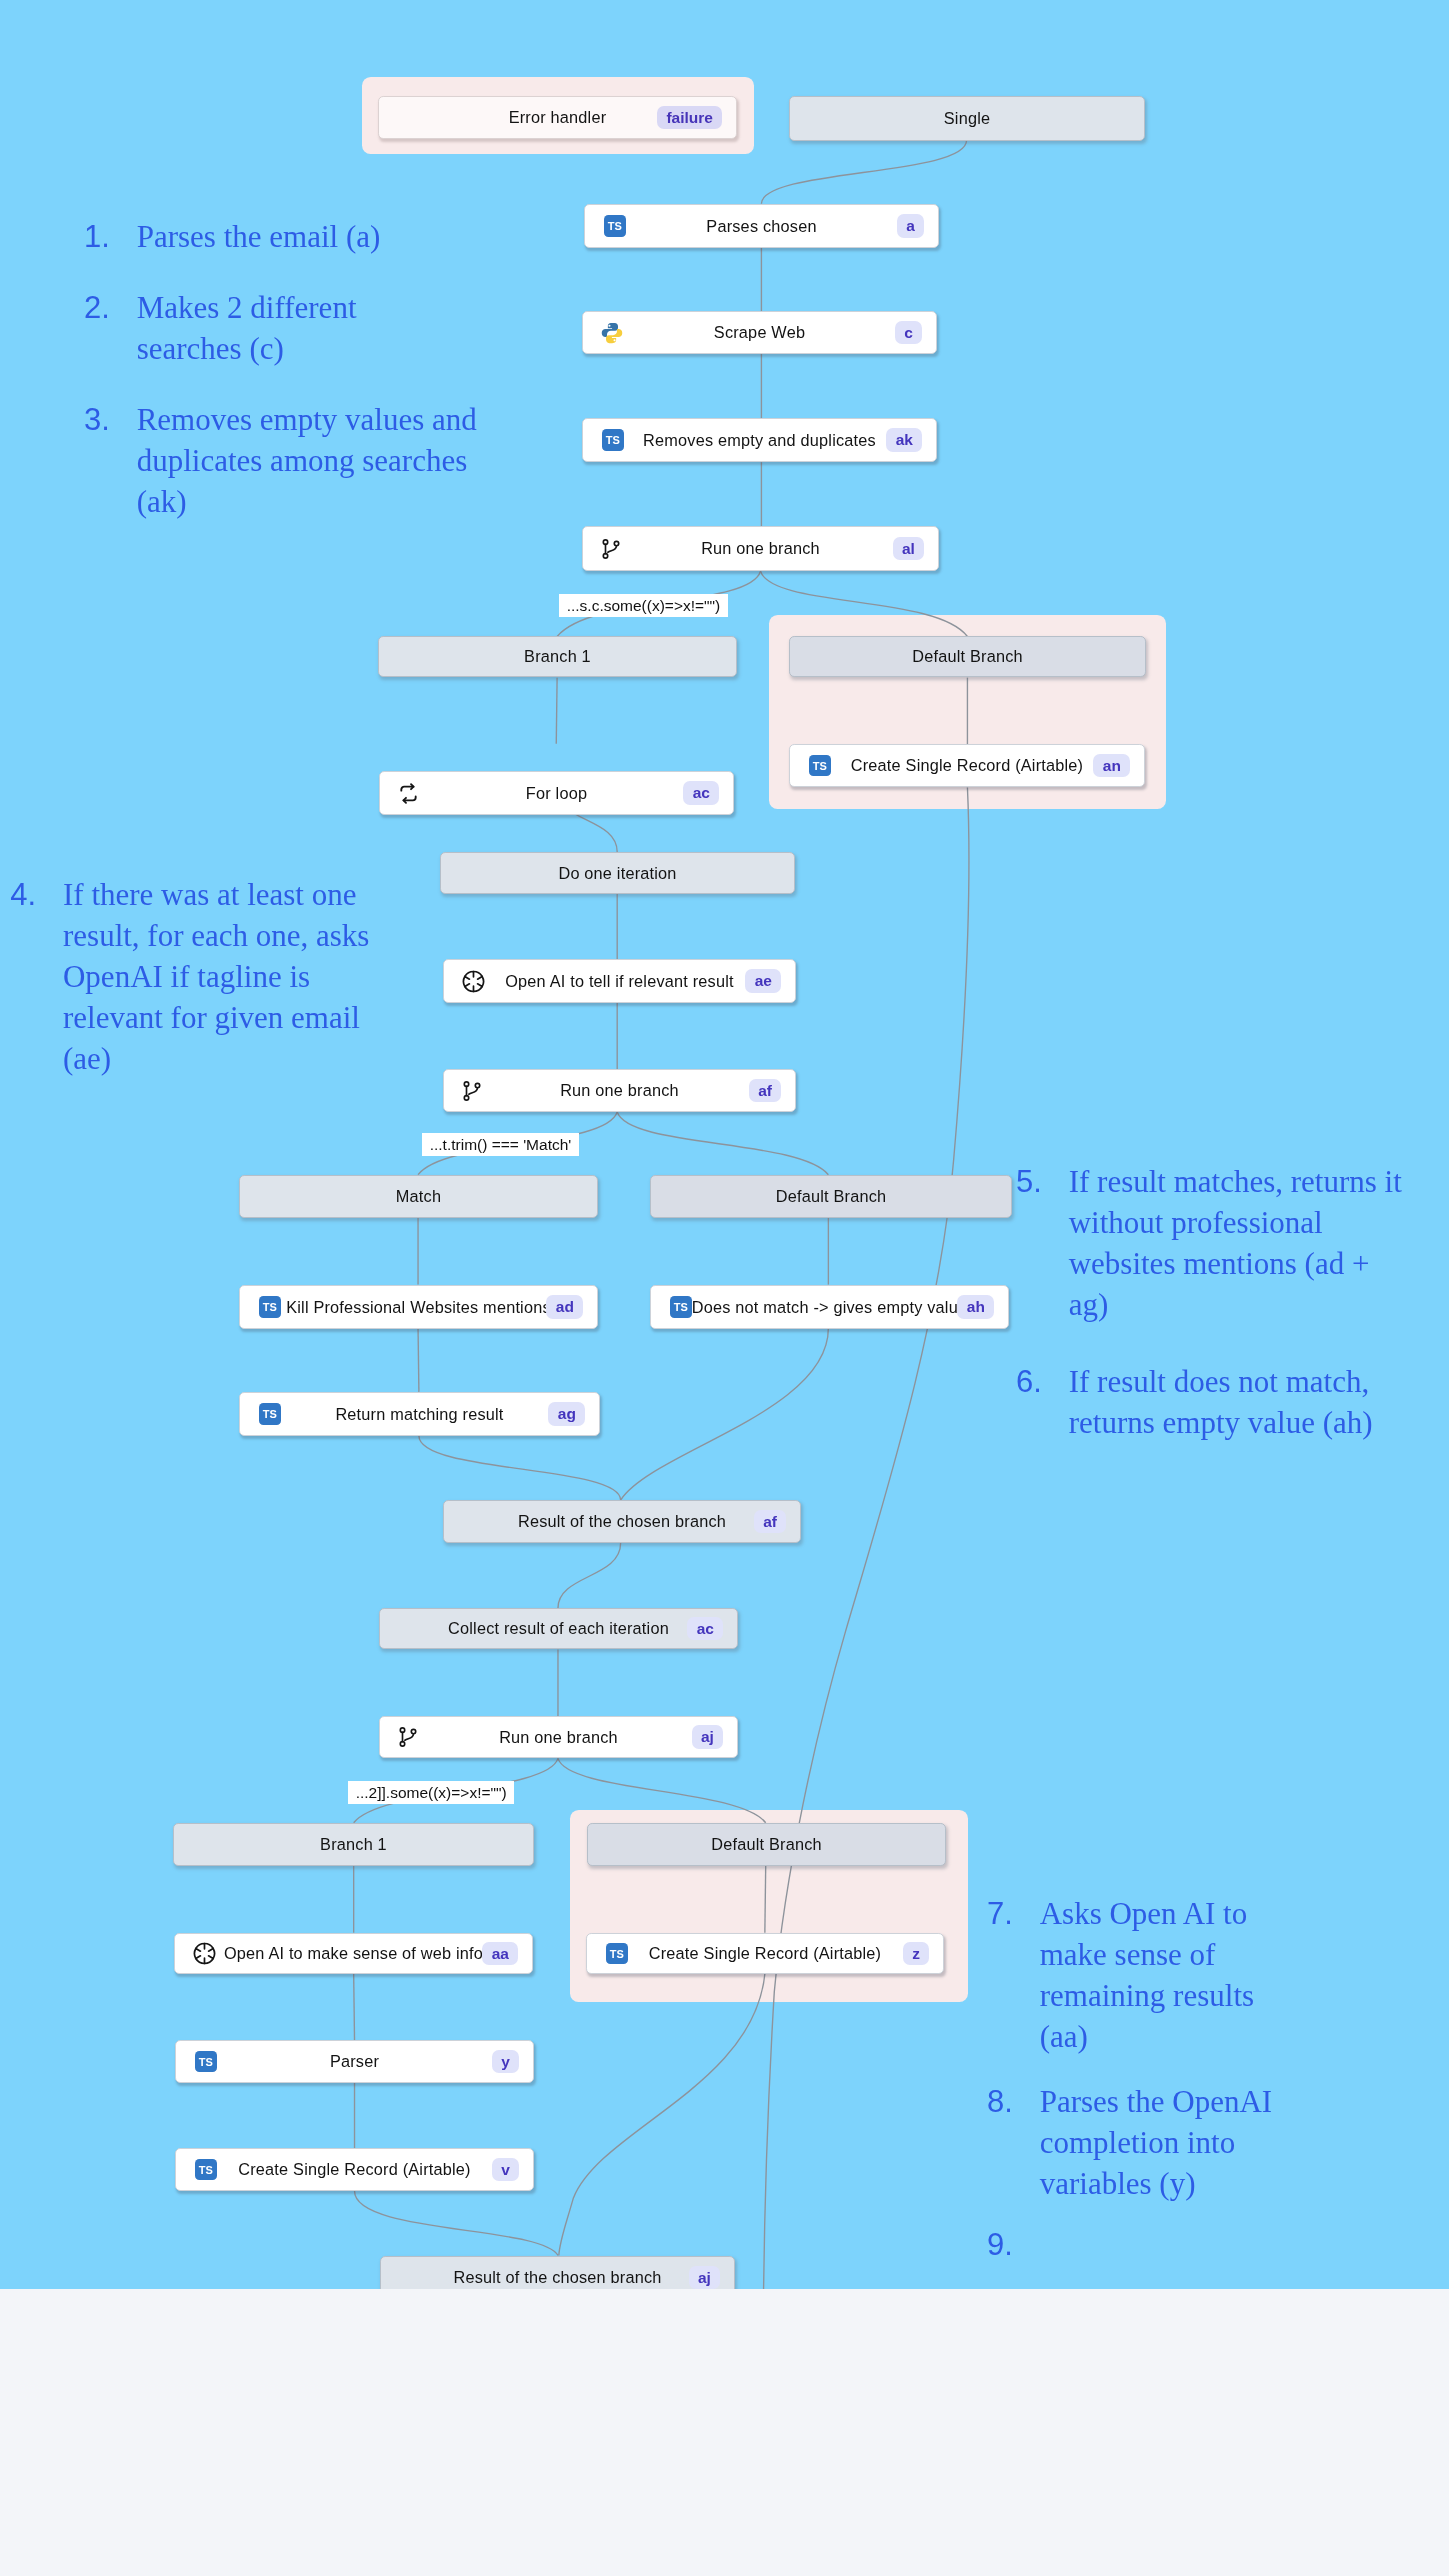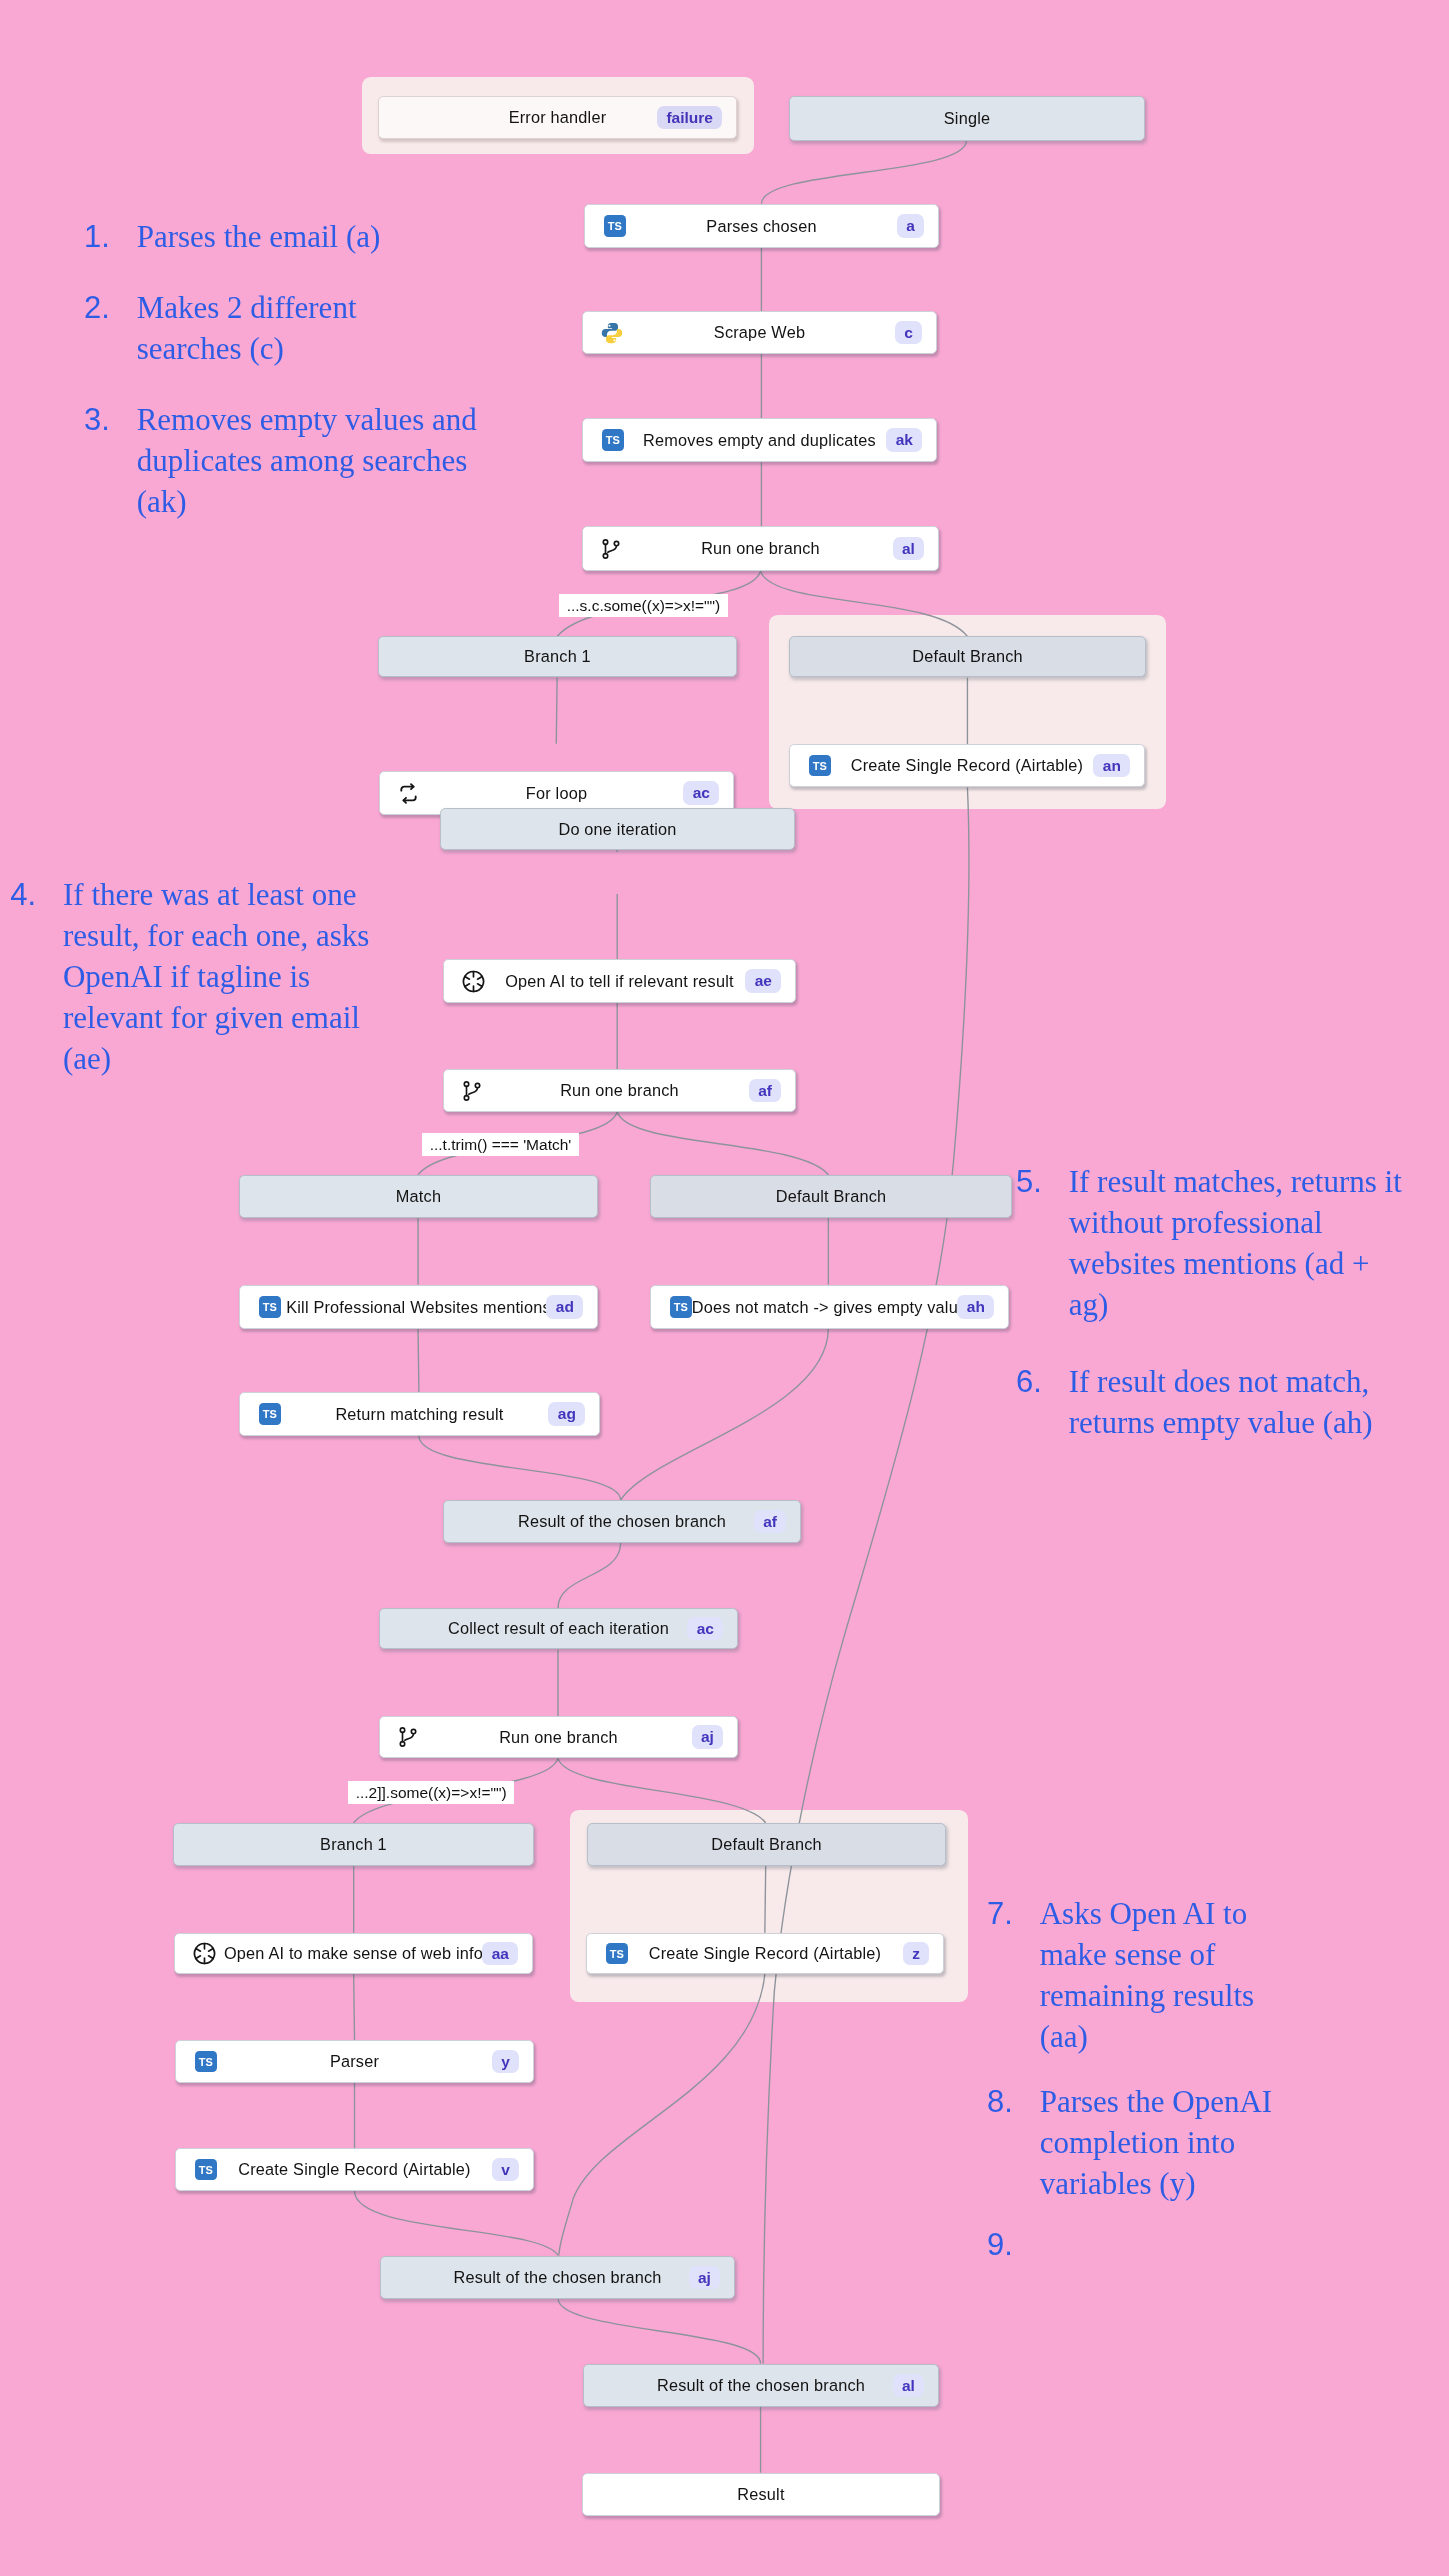--- a/index.html
+++ b/index.html
@@ -1,16 +1,16 @@
 <!DOCTYPE html>
 <html style="font-size:13.7px"><head>
 <meta charset="utf-8">
 <style>
   html,body{margin:0;padding:0;background:#f3f5f9;font-family:"Liberation Sans",sans-serif;}
-  .canvas{position:relative;width:1449px;height:2576px;background:#f9a8d4;overflow:hidden;}
+  .canvas{position:relative;width:1449px;height:2289px;background:#7dd3fc;overflow:hidden;}
   .pink{position:absolute;background:#f8eaea;border-radius:8.6px;z-index:1;}
   svg.edges{position:absolute;left:0;top:0;z-index:2;}
   svg.edges path{fill:none;stroke:#8d939b;stroke-width:1.6px;}
   .node{position:absolute;z-index:3;display:flex;align-items:center;justify-content:center;
         border-radius:5.2px;box-sizing:border-box;cursor:pointer;}
   .white{background:#ffffff;border:0.9px solid #cdd2d9;box-shadow:1.3px 2.1px 2.6px rgba(60,70,85,.28);}
   .hdr{background:#dee4eb;border:0.9px solid #b6bfc9;box-shadow:1.7px 2.6px 3.4px rgba(95,105,120,.33);}
   .hdr-alt{background:#d9dde6;}
   .pinkish{background:#fdf8f8;border:0.9px solid #dcd2d2;box-shadow:1.3px 2.1px 2.6px rgba(90,70,70,.22);}
   .nlabel{font-size:16.3px;color:#131313;letter-spacing:0.2px;text-align:center;}
@@ -137,21 +137,21 @@
     <span class="nlabel">For loop</span>
     <span class="nbadge">ac</span>
   </div>
 
   <div class="node white" style="left:789px;top:744px;width:356px;height:43px">
     <span class="icon ts">TS</span>
     <span class="nlabel">Create Single Record (Airtable)</span>
     <span class="nbadge">an</span>
   </div>
 
-  <div class="node hdr" style="left:440px;top:808px;width:355px;height:42px">
+  <div class="node hdr" style="left:440px;top:852px;width:355px;height:42px">
     <span class="nlabel">Do one iteration</span>
   </div>
 
   <div class="node white" style="left:443px;top:959px;width:353px;height:44px">
     <span class="icon">
       <svg width="25" height="25" viewBox="0 0 32 32" fill="none" stroke="#151515" stroke-width="2.2" stroke-linecap="round" stroke-linejoin="round">
         <g>
             <path d="M16 3.2 A12.8 12.8 0 0 1 27.1 9.6 L21.2 13"></path>
           </g>
         <g transform="rotate(60 16 16)">

